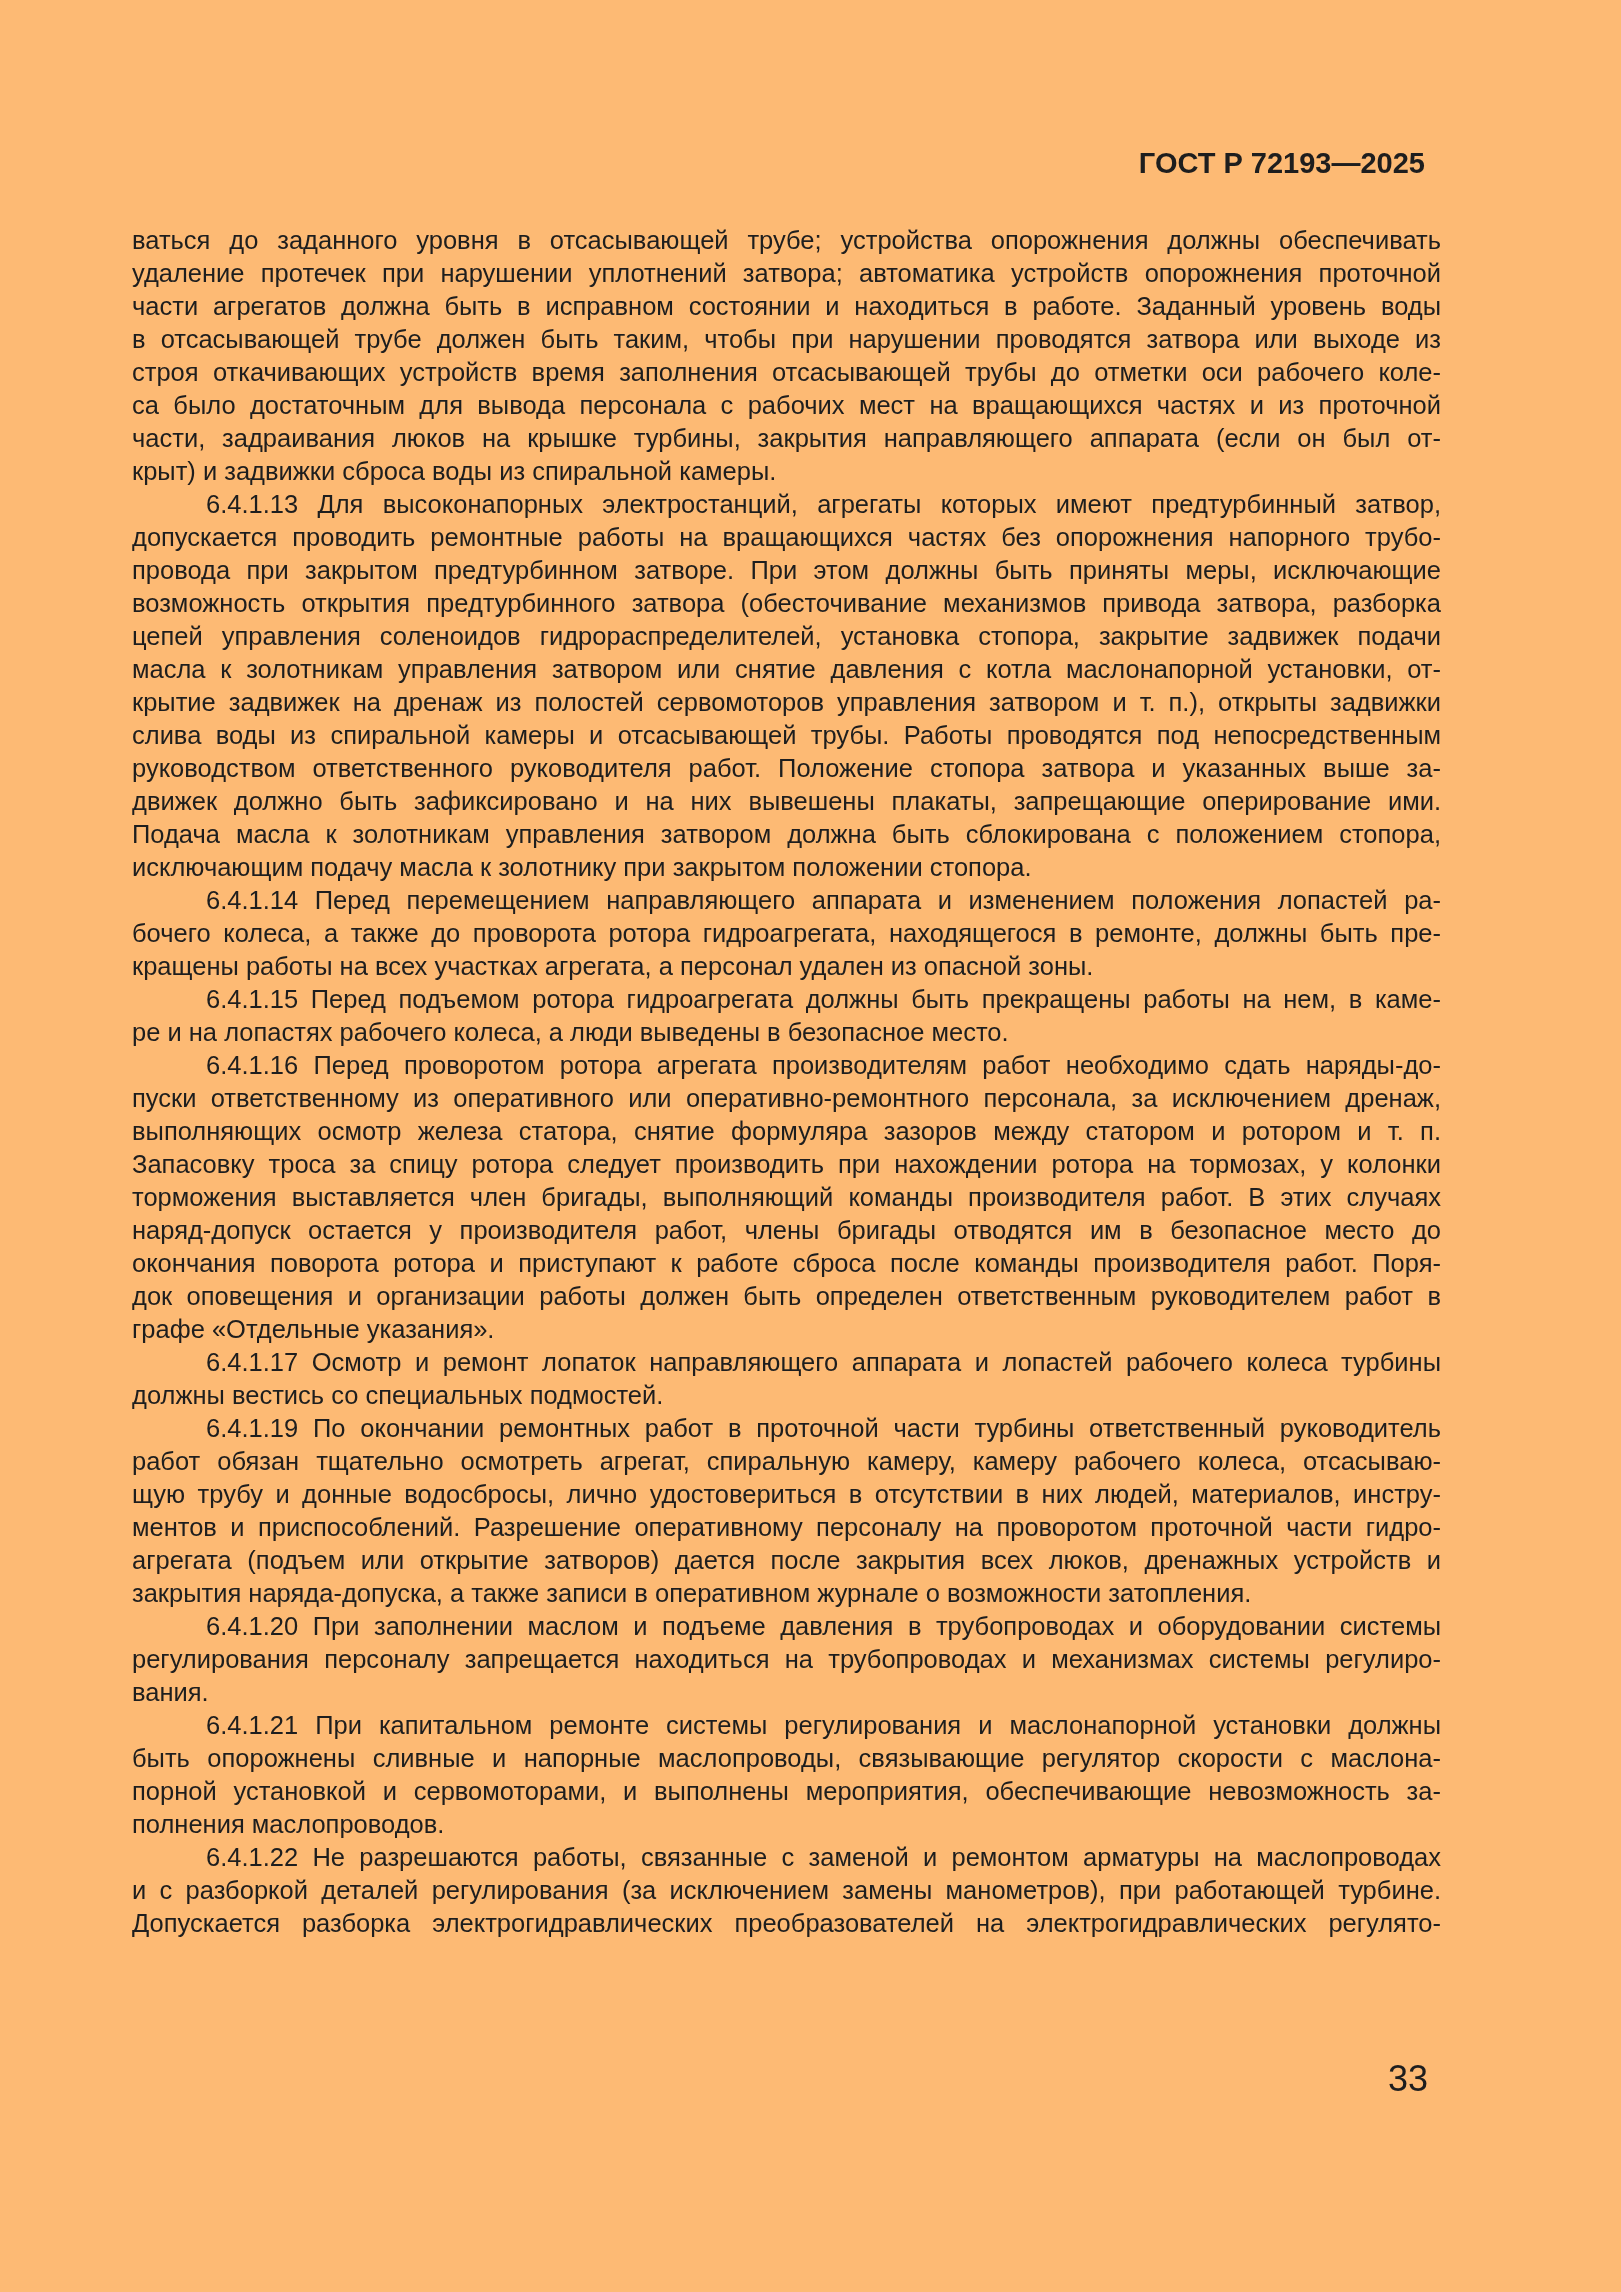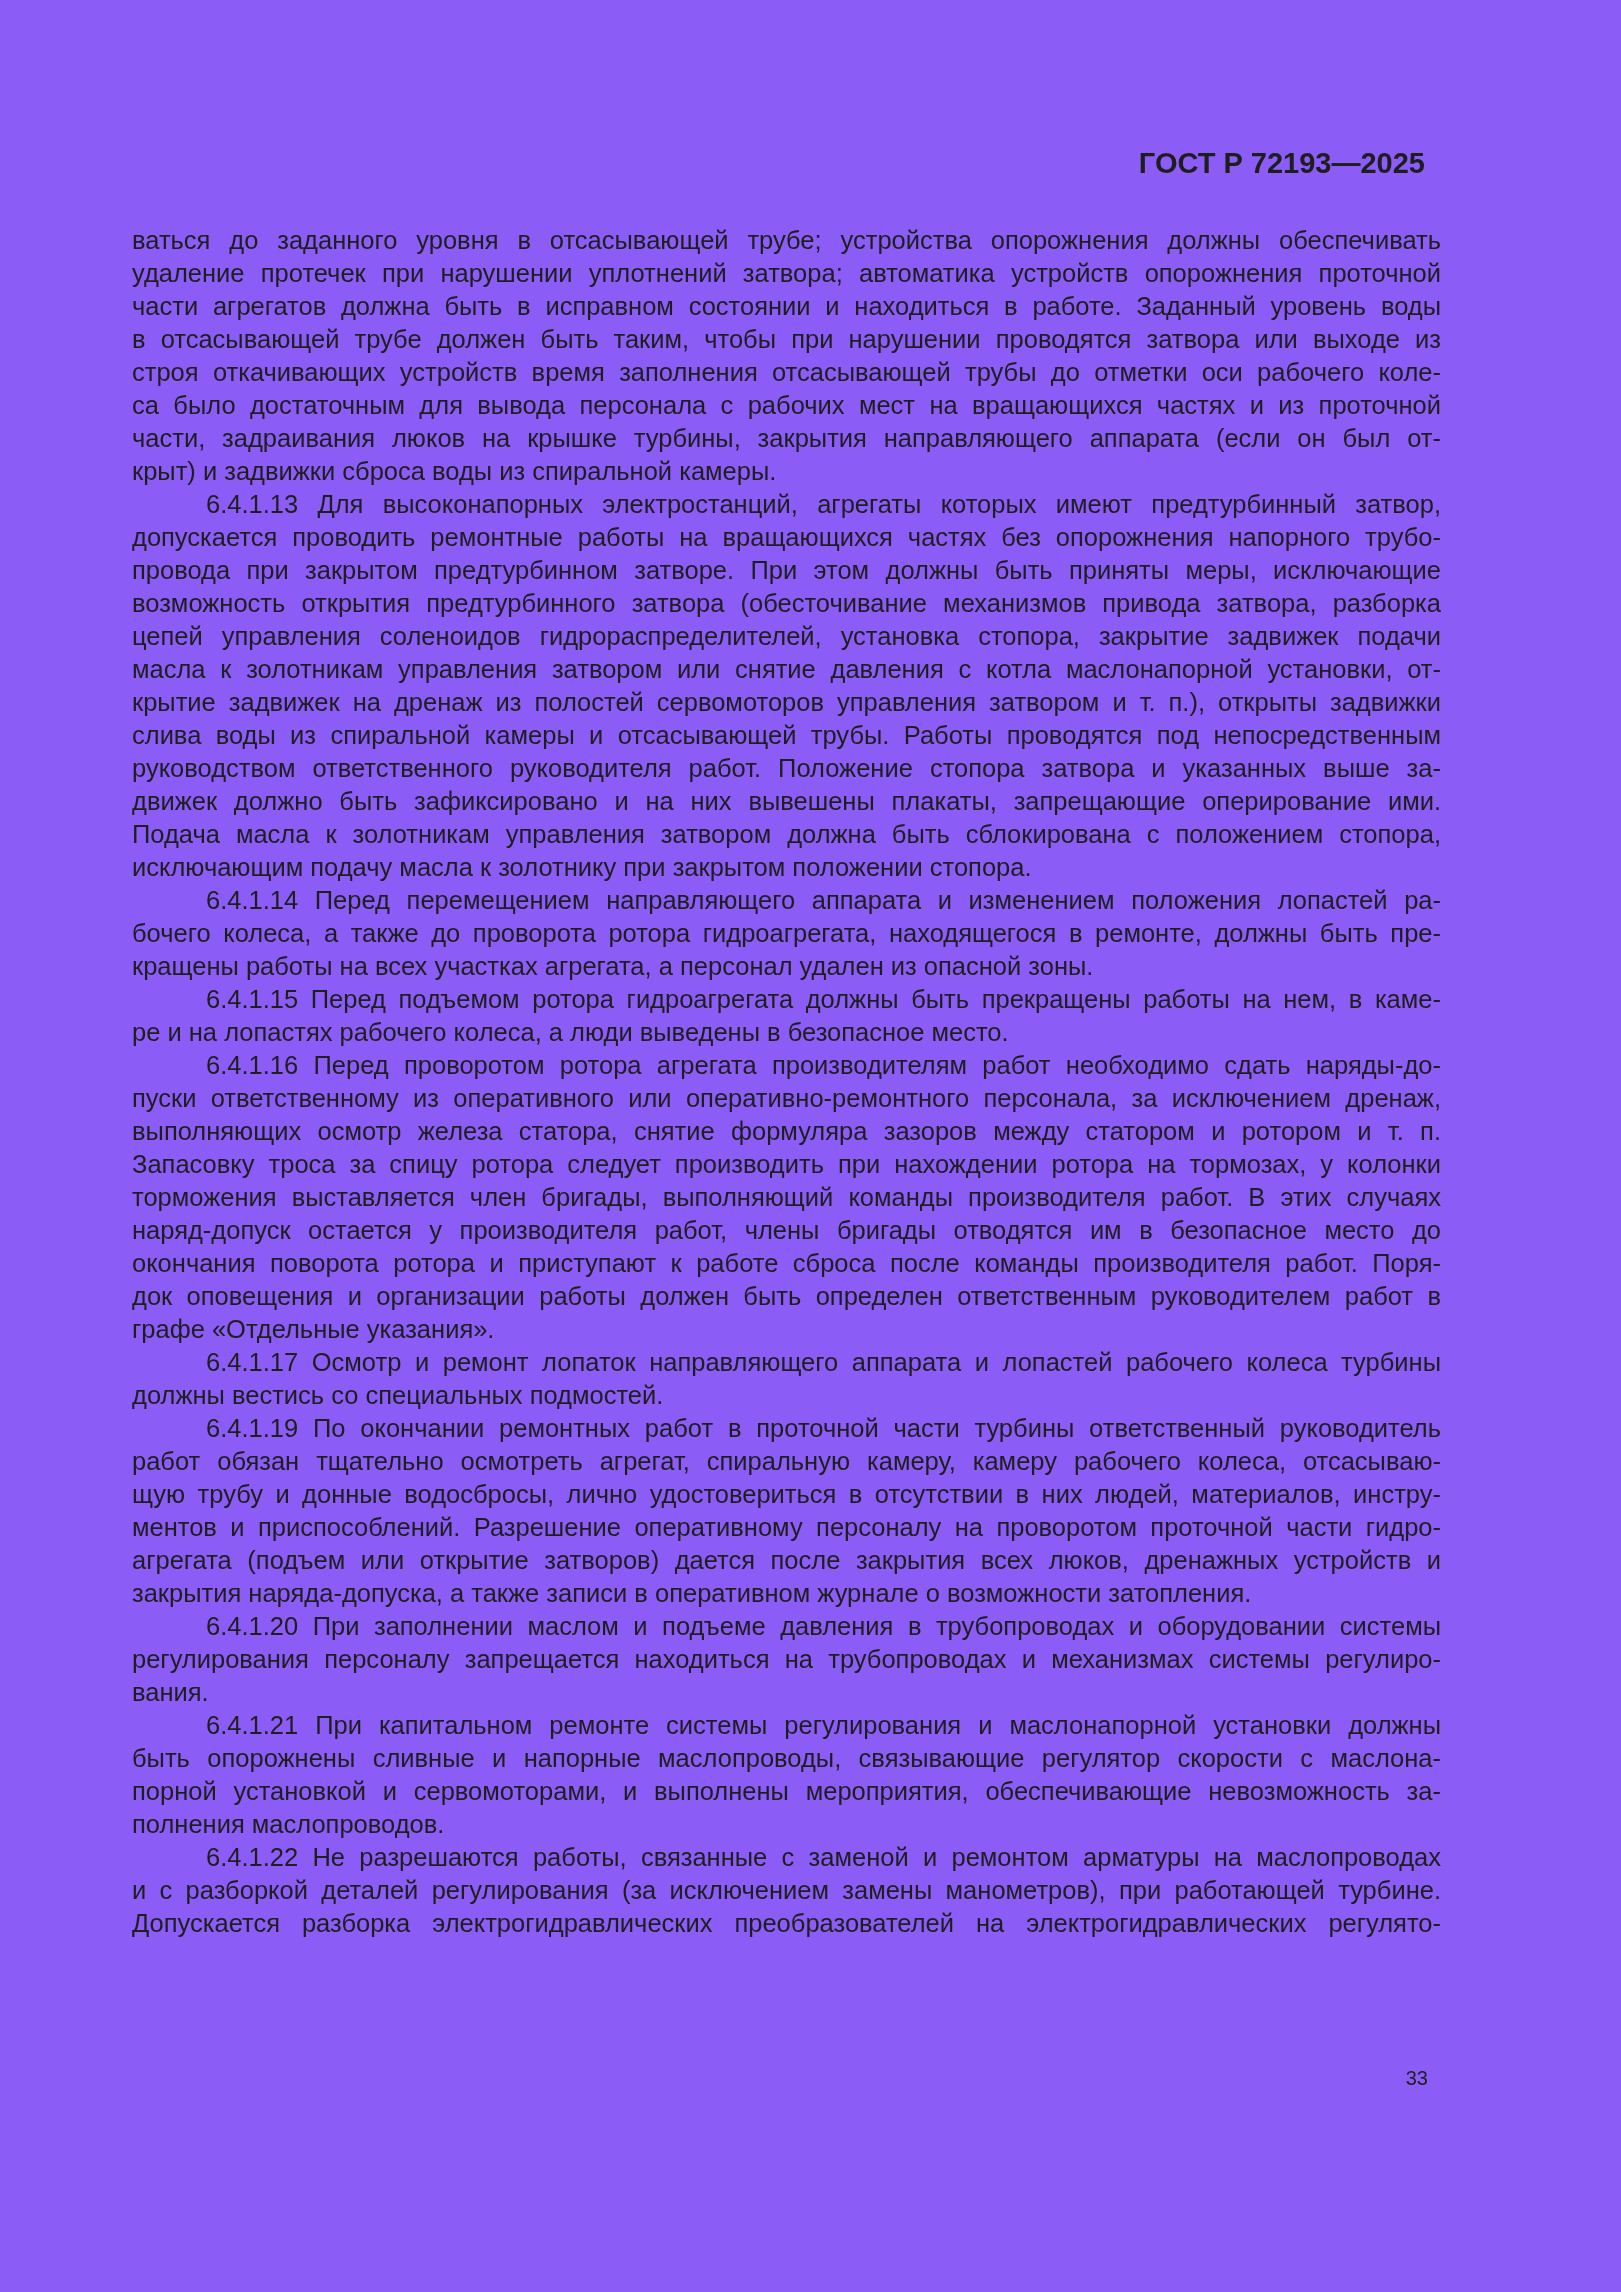--- a/index.html
+++ b/index.html
@@ -4,21 +4,21 @@
 <style>
   html, body {
     margin: 0;
     padding: 0;
     background: #e8e8e8;
   }
   .page {
     position: relative;
     width: 1621px;
     height: 2293px;
-    background: #8b5cf6;
+    background: #fdba74;
     font-family: "Liberation Sans", sans-serif;
     color: #1e1e1e;
     overflow: hidden;
   }
   .doc-header {
     position: absolute;
     top: 147px;
     left: 116px;
     width: 1309px;
     text-align: right;
@@ -50,21 +50,21 @@
   }
   .line.last {
     text-align-last: left;
   }
   .page-number {
     position: absolute;
     top: 2062px;
     left: 116px;
     width: 1312px;
     text-align: right;
-    font-size: 20px;
+    font-size: 36px;
     line-height: 33px;
   }
 </style>
 </head>
 <body>
 
 <div class="page">
   <div class="doc-header">ГОСТ Р 72193—2025</div>
 
   <div class="doc-body">

